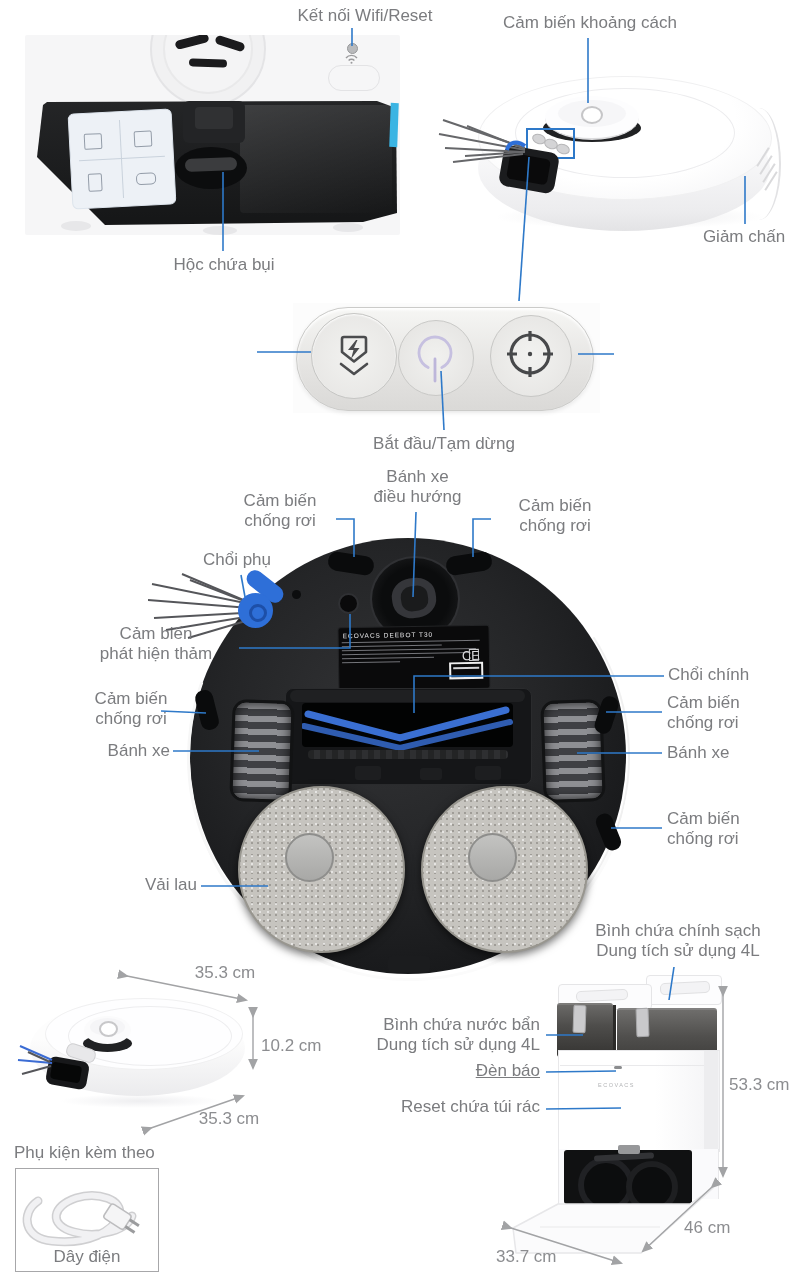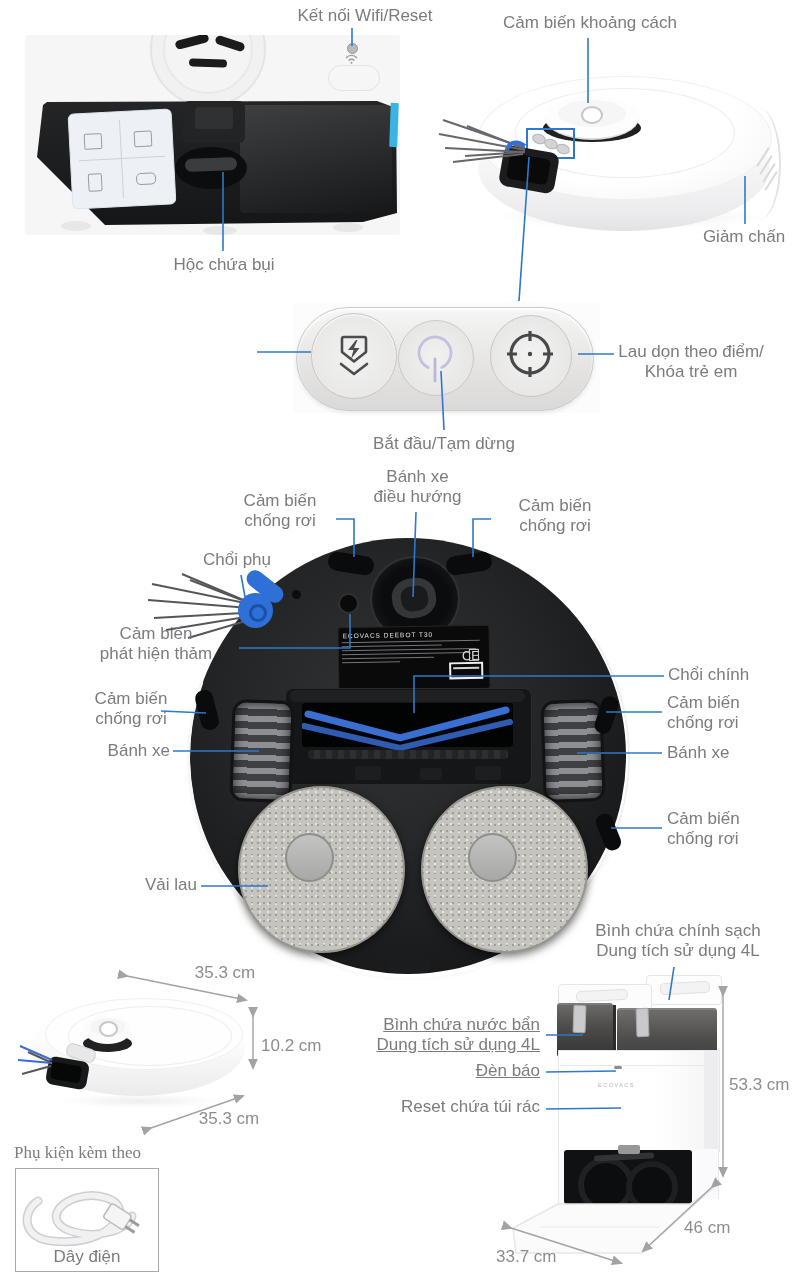--- a/index.html
+++ b/index.html
@@ -315,24 +315,20 @@
       <line x1="511" y1="1228" x2="621" y2="1263"></line>
     </g>
   </svg>
 
   <div class="lbl" style="left:280px;top:6px;width:170px;">Kết nối Wifi/Reset</div>
   <div class="lbl" style="left:498px;top:13px;width:184px;">Cảm biến khoảng cách</div>
   <div class="lbl" style="left:168px;top:255px;width:112px;">Hộc chứa bụi</div>
   <div class="lbl" style="left:698px;top:227px;width:92px;">Giảm chấn</div>
 
   <div class="lbl" style="left:368px;top:434px;width:152px;">Bắt đầu/Tạm dừng</div>
-  <div class="lbl" style="left:615px;top:342px;width:152px;">
-    <div>Lau dọn theo điểm/</div>
-    <div>Khóa trẻ em</div>
-  </div>
 
   <div class="lbl" style="left:360px;top:467px;width:115px;">
     <div>Bánh xe</div>
     <div>điều hướng</div>
   </div>
   <div class="lbl" style="left:228px;top:491px;width:104px;">
     <div>Cảm biến</div>
     <div>chống rơi</div>
   </div>
   <div class="lbl" style="left:503px;top:496px;width:104px;">
@@ -362,26 +358,26 @@
   </div>
 
   <div class="lbl dim" style="left:185px;top:963px;width:80px;">35.3 cm</div>
   <div class="lbl dim l" style="left:261px;top:1036px;width:76px;">10.2 cm</div>
   <div class="lbl dim" style="left:189px;top:1109px;width:80px;">35.3 cm</div>
 
   <div class="lbl" style="left:578px;top:921px;width:200px;">
     <div>Bình chứa chính sạch</div>
     <div>Dung tích sử dụng 4L</div>
   </div>
-  <div class="lbl r" style="left:356px;top:1015px;width:184px;text-decoration:underline;">
+  <div class="lbl r" style="left:356px;top:1015px;width:184px;">
     <div>Bình chứa nước bẩn</div>
     <div>Dung tích sử dụng 4L</div>
   </div>
   <div class="lbl r" style="left:416px;top:1061px;width:124px;text-decoration:underline;">Đèn báo</div>
   <div class="lbl r" style="left:356px;top:1097px;width:184px;">Reset chứa túi rác</div>
   <div class="lbl dim l" style="left:729px;top:1075px;width:70px;">53.3 cm</div>
   <div class="lbl dim l" style="left:684px;top:1218px;width:60px;">46 cm</div>
   <div class="lbl dim l" style="left:496px;top:1247px;width:74px;">33.7 cm</div>
 
-  <div class="lbl l" style="left:14px;top:1143px;width:165px;font-family:Liberation Serif, serif;">Phụ kiện kèm theo</div>
+  <div class="lbl l" style="left:14px;top:1143px;width:165px;">Phụ kiện kèm theo</div>
   <div class="lbl" style="left:16px;top:1247px;width:142px;z-index:7;">Dây điện</div>
 
 </div>
 
 </body></html>

